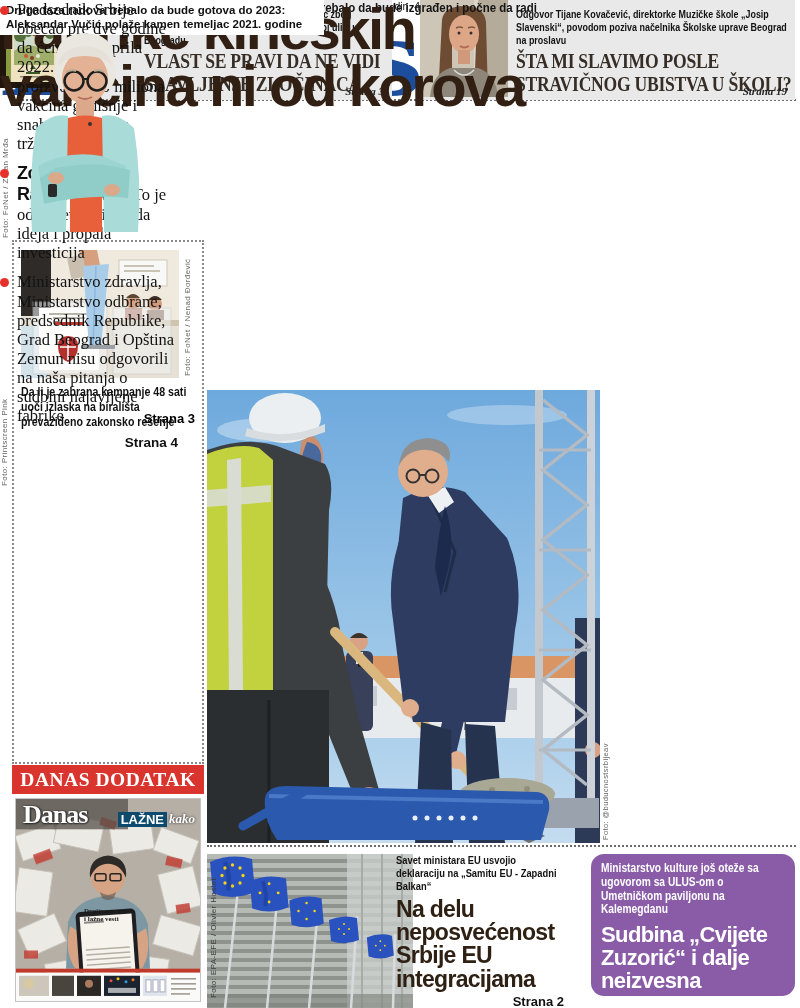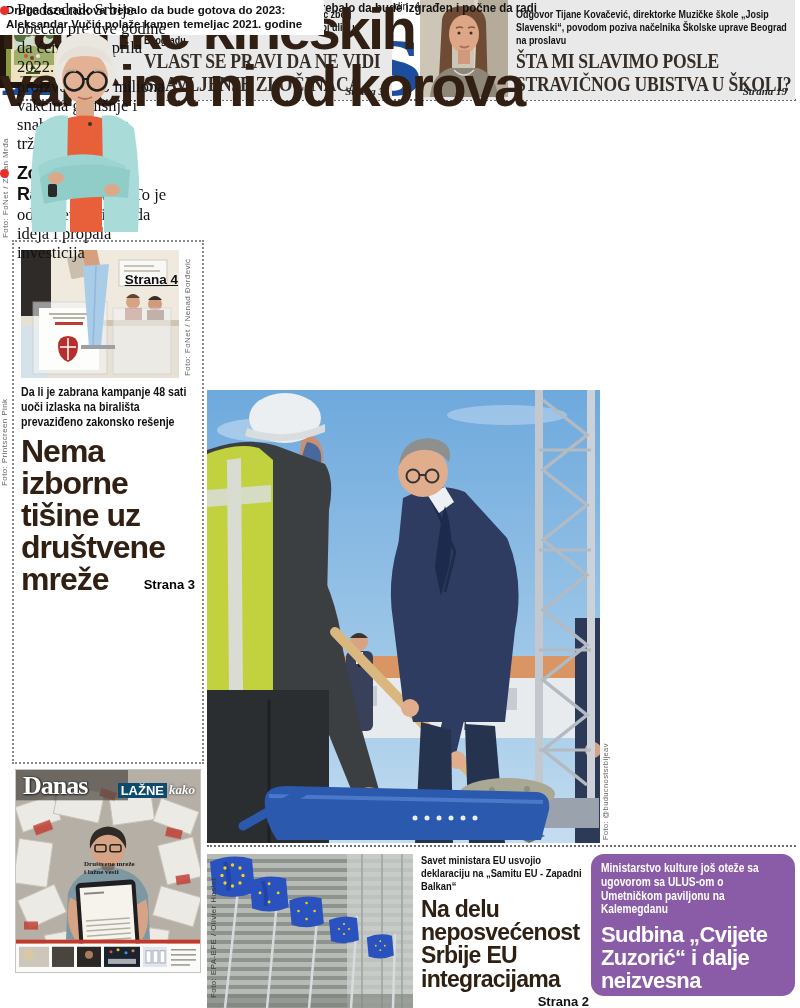--- a/index.html
+++ b/index.html
@@ -31,43 +31,43 @@
   .main-kick{left:207;top:242;font:bold 13.5px "Liberation Sans",sans-serif;color:#141414;width:690px;}
   .main-head{left:204;top:256;width:600px;font:bold 58px "Liberation Sans",sans-serif;
              letter-spacing:-2.5px;line-height:.99;color:#301f12;}
   .caption{left:221;top:786;width:312px;background:#fff;padding:3px 6px;
            font:bold 11.5px "Liberation Sans",sans-serif;line-height:1.25;color:#111;}
   .right-col{left:617;top:391;width:178px;}
   .bullet{position:relative;padding-left:17px;font:16.5px "Liberation Serif","DejaVu Serif",serif;
           line-height:1.16;color:#121212;margin-bottom:10px;}
   .bullet:before{content:"";position:absolute;left:0;top:6px;width:9px;height:9px;border-radius:50%;background:#e8302a;}
   .rlead{font:bold 18px "Liberation Sans",sans-serif;letter-spacing:-.5px;color:#111;}
-  .pageref{font:bold 13.5px "Liberation Sans",sans-serif;color:#111;text-align:right;text-decoration:underline;}
+  .pageref{font:bold 13.5px "Liberation Sans",sans-serif;color:#111;text-align:right;}
   
   .left-col{left:12px;top:240px;width:192px;height:524px;border:2px dotted #8a8a8a;
             box-sizing:border-box;padding:8px 7px;background:#fff;}
   .ballot-wrap{position:relative;width:160px;height:128px;}
   .lkick{margin-top:7px;font:600 12.5px "Liberation Sans",sans-serif;color:#121212;line-height:1.18;}
   .lhead{margin-top:6px;font:bold 32px "Liberation Sans",sans-serif;letter-spacing:-1px;line-height:1.0;color:#301f12;}
   .lbullet{margin-top:10px;font:16px "Liberation Serif",serif;line-height:1.24;}
   .lpage{text-align:right;font:bold 13px "Liberation Sans",sans-serif;margin-top:-18px;}
   
   .dotmid{left:207px;top:845px;right:4px;}
   .dodatak{left:12px;top:765px;width:192px;height:242px;background:#fff;}
   .dod-head{height:29px;background:#d9342e;color:#fff;display:flex;align-items:center;justify-content:center;
             font:bold 19.5px "Liberation Serif",serif;letter-spacing:.5px;}
   .cover{position:relative;margin:4px 3px;height:202px;border:1px solid #c4c4c4;background:#ddd;overflow:hidden;}
   .cov-masthead{position:absolute;left:7px;top:1px;font:bold 26px "Liberation Serif",serif;color:#fff;
                 letter-spacing:-1px;text-shadow:0 1px 2px #222,1px 0 2px #222;}
   .cov-brand{position:absolute;right:5px;top:12px;display:flex;align-items:center;gap:2px;}
   .cov-lazne{background:#0c4a6e;color:#fff;font:bold 13px "Liberation Sans",sans-serif;padding:0 3px;}
   .cov-vesti{color:#fff;font:italic bold 13px "Liberation Serif",serif;text-shadow:0 0 3px #222;}
-  .cov-tabhead{position:absolute;left:68px;top:90px;width:54px;font:bold 7px "Liberation Serif",serif;
+  .cov-tabhead{position:absolute;left:68px;top:108px;width:54px;font:bold 7px "Liberation Serif",serif;
                color:#1a1a1a;line-height:1.15;}
-  .eu-text{left:421px;top:854px;width:168px;}
+  .eu-text{left:396px;top:854px;width:168px;}
   .eukick{font:600 11px "Liberation Sans",sans-serif;color:#121212;line-height:1.2;}
   .euhead{font:bold 23px "Liberation Sans",sans-serif;letter-spacing:-.7px;line-height:1.02;color:#2e2013;margin-top:4px;}
   .eupage{text-align:right;font:bold 13px "Liberation Sans",sans-serif;margin-top:3px;color:#111;}
   .purple{left:591px;top:854px;width:204px;height:142px;background:#8a5ca8;box-sizing:border-box;padding:8px 10px;border-radius:13px;}
   .pkick{color:#fff;font:600 12px "Liberation Sans",sans-serif;line-height:1.15;}
   .phead{color:#fff;font:bold 22px "Liberation Sans",sans-serif;letter-spacing:-.6px;line-height:1.04;margin-top:7px;}
   .ppage{color:#fff;font:bold 13.5px "Liberation Sans",sans-serif;text-align:center;margin-top:1px;}
 </style>
 </head>
 <body>
@@ -197,21 +197,20 @@
         <line x1="39" y1="97" x2="55" y2="97" stroke="#fff" stroke-width="1.5"></line>
         <path d="M58,0 L76,0 L82,30 L66,36Z" fill="#d6a07e"></path>
         <rect x="48" y="6" width="16" height="22" rx="2" fill="#cabfae" transform="rotate(-12 56 17)"></rect>
         <path d="M62,16 L88,14 L80,96 L68,98Z" fill="#a9cde9"></path>
         <line x1="75" y1="16" x2="72" y2="96" stroke="#8fb8dc" stroke-width="1.5"></line>
         <rect x="60" y="95" width="34" height="4" fill="#9aa0a6"></rect>
       </svg>
       <div class="vtext" style="right:-11px;top:2px;height:124px;">Foto: FoNet / Nenad Đorđević</div>
     </div>
     <div class="lkick cx85">Da li je zabrana kampanje 48 sati uoči izlaska na birališta prevaziđeno zakonsko rešenje</div>
-    <div class="lhead">Nema izborne tišine uz društvene mreže</div>
     <div class="lpage">Strana 3</div>
   </div>
   <div class="vtext" style="left:0;top:386px;height:100px;">Foto: Printscreen Pink</div>
 
   <svg class="abs" style="left:207px;top:390px;" width="393" height="453" viewBox="0 0 393 453">
     <defs>
       <linearGradient id="skyg" x1="0" y1="0" x2="0" y2="1">
         <stop offset="0" stop-color="#6ea9dd"></stop>
           <stop offset=".7" stop-color="#a7cdea"></stop>
           <stop offset="1" stop-color="#c4dcf0"></stop>
@@ -301,26 +300,28 @@
     <div>Aleksandar Vučić polaže kamen temeljac 2021. godine</div>
   </div>
   <div class="vtext" style="left:601px;top:742px;height:98px;font-size:7.5px;">Foto: @buducnostsrbijeav</div>
 
   <div class="abs right-col">
     <div class="bullet">Predsednik Srbije obećao pre dve godine da ćemo „od aprila 2022. godine proizvoditi 30 miliona vakcina godišnje i snabdevati druga tržišta“</div>
     <div class="bullet">
       <b class="rlead">Zoran Radovanović:</b>
       <span>To je od početka bila luda ideja i propala investicija</span>
     </div>
+    <div class="bullet">Ministarstvo zdravlja, Ministarstvo odbrane, predsednik Republike, Grad Beograd i Opština Zemun nisu odgovorili na naša pitanja o sudbini najavljene fabrike</div>
     <div class="pageref">Strana 4</div>
   </div>
 
   <div class="abs dotline dotmid"></div>
 
   <div class="abs dodatak">
+    <div class="dod-head">DANAS DODATAK</div>
     <div class="cover">
       <svg width="100%" height="100%" viewBox="0 0 184 200" preserveAspectRatio="none">
         <rect width="184" height="200" fill="#b5afa6"></rect>
         <g fill="#eceae4" stroke="#c6c2ba">
           <rect x="2" y="30" width="40" height="26" transform="rotate(-18 22 43)"></rect>
           <rect x="40" y="18" width="46" height="30" transform="rotate(12 63 33)"></rect>
           <rect x="95" y="26" width="42" height="26" transform="rotate(-8 116 39)"></rect>
           <rect x="140" y="34" width="40" height="24" transform="rotate(20 160 46)"></rect>
           <rect x="0" y="70" width="34" height="44" transform="rotate(8 17 92)"></rect>
           <rect x="146" y="70" width="36" height="40" transform="rotate(-14 164 90)"></rect>

